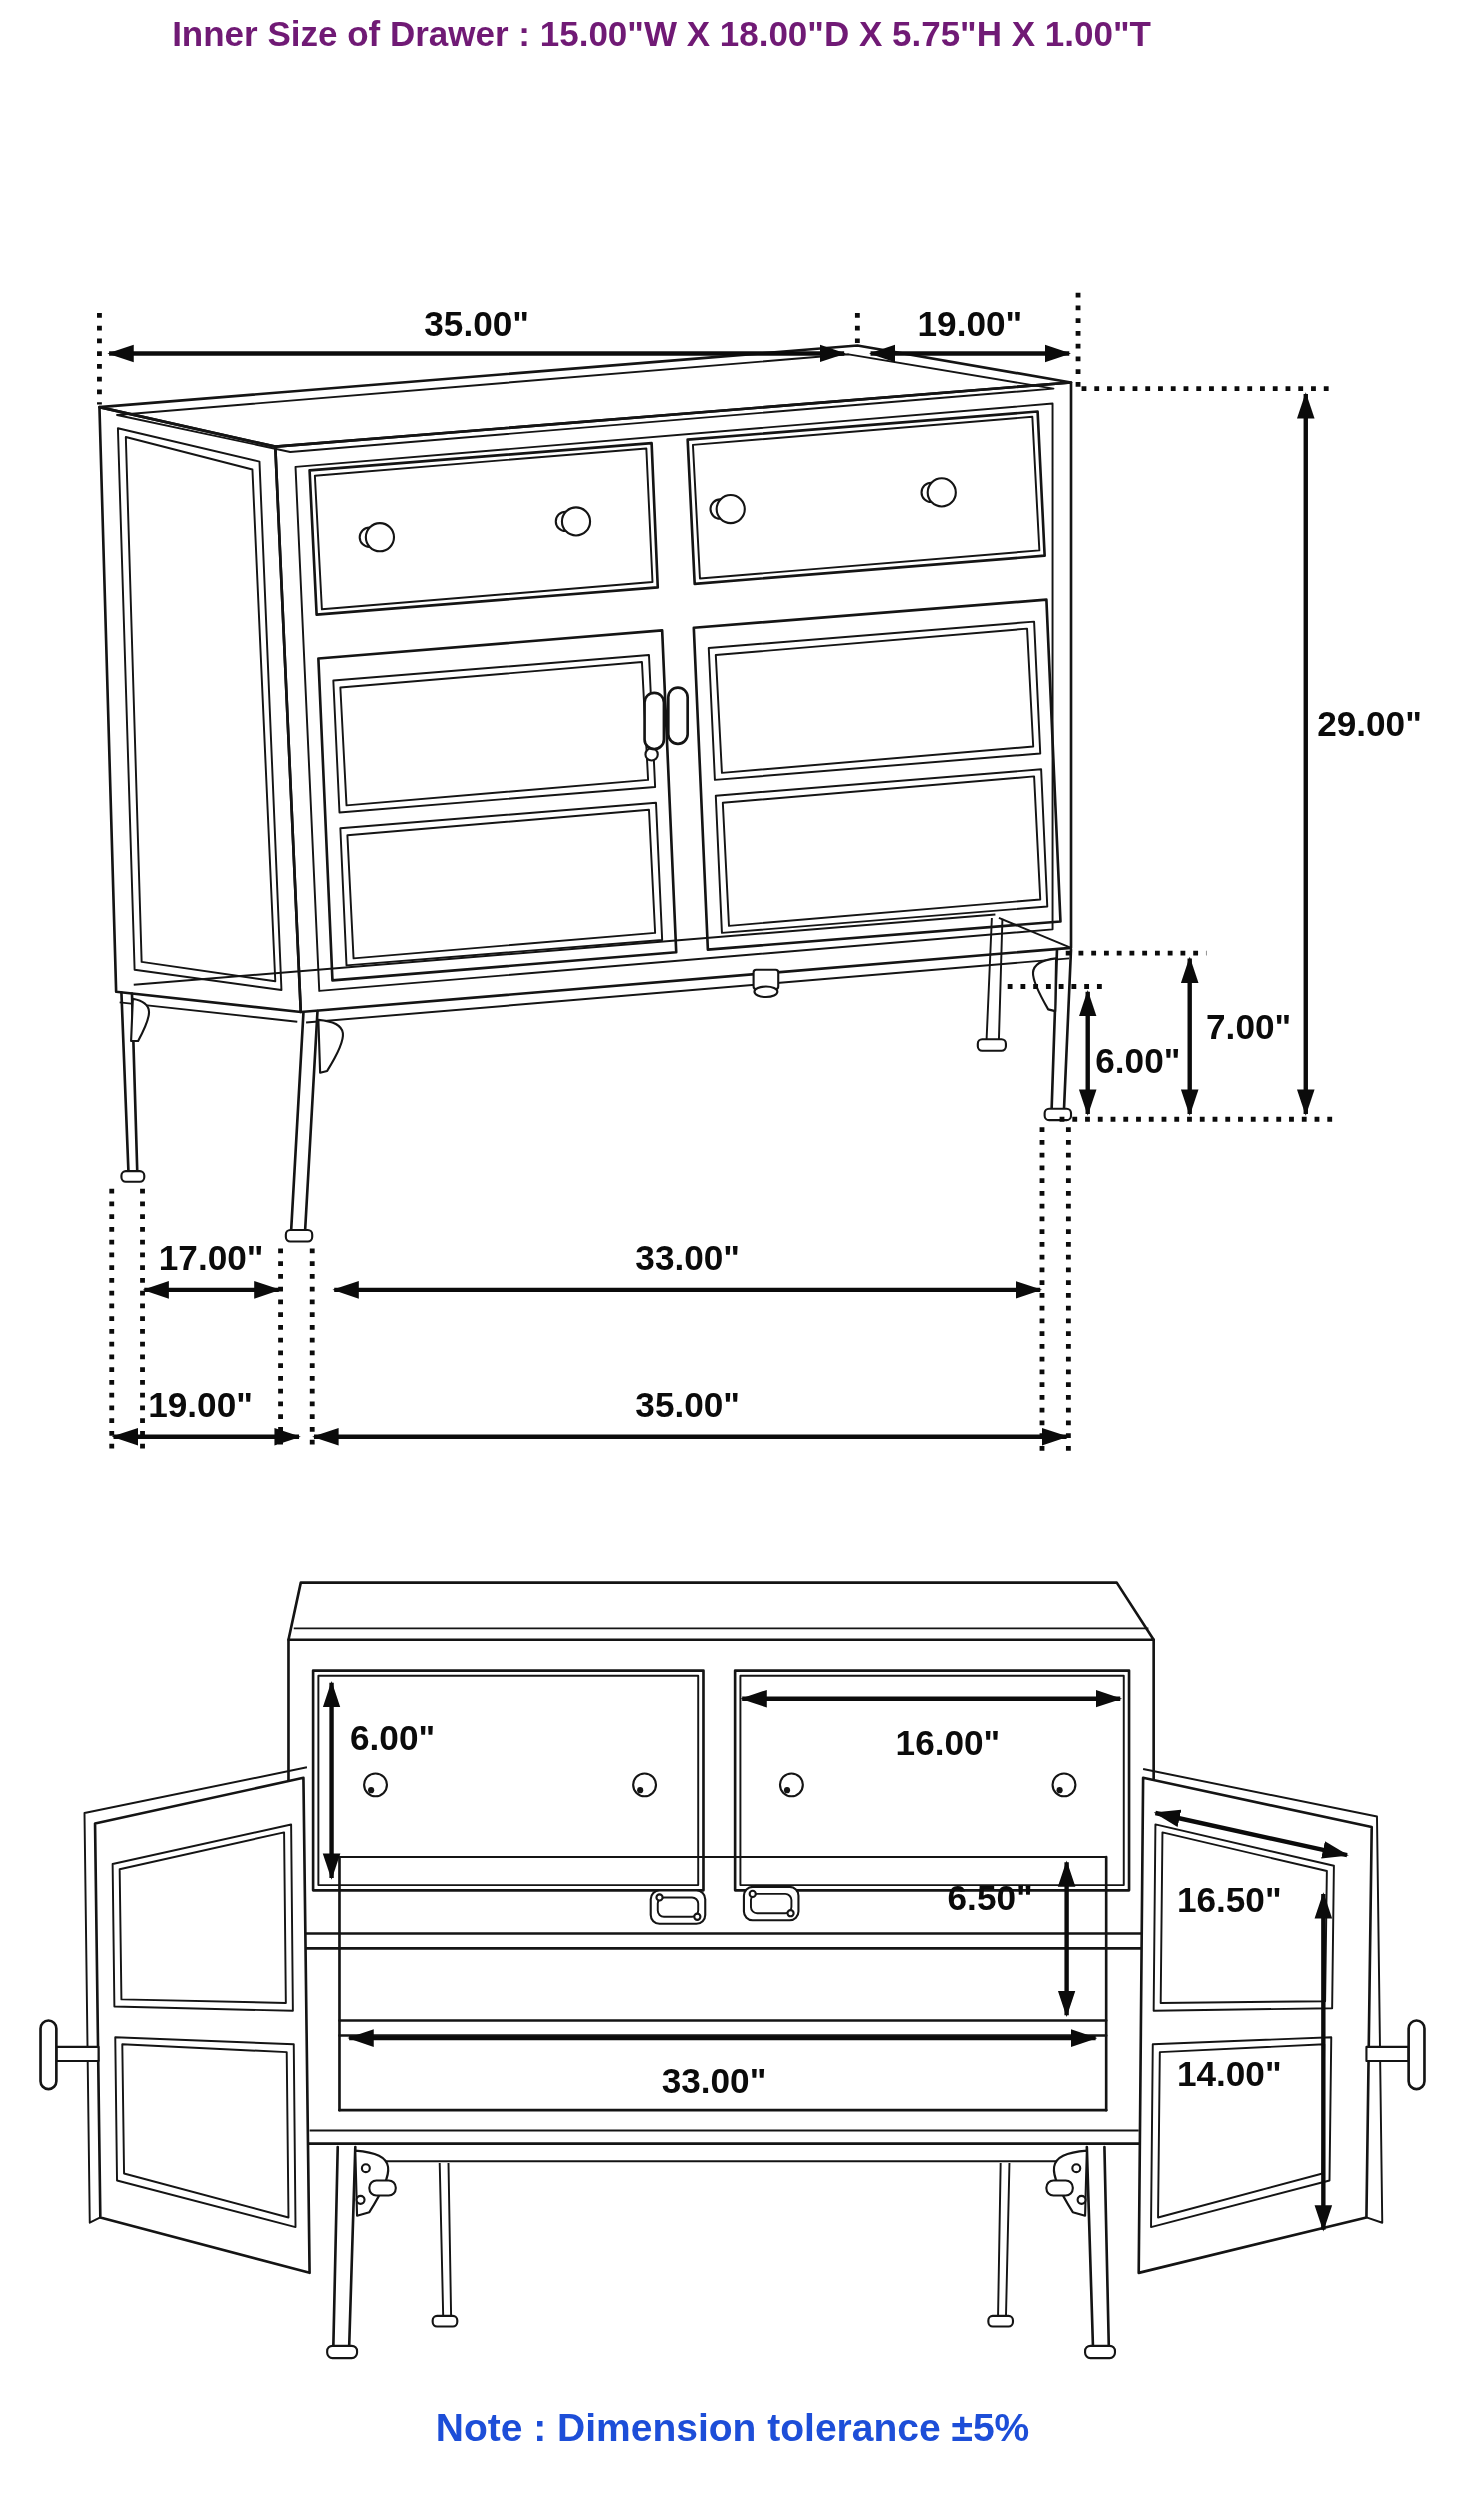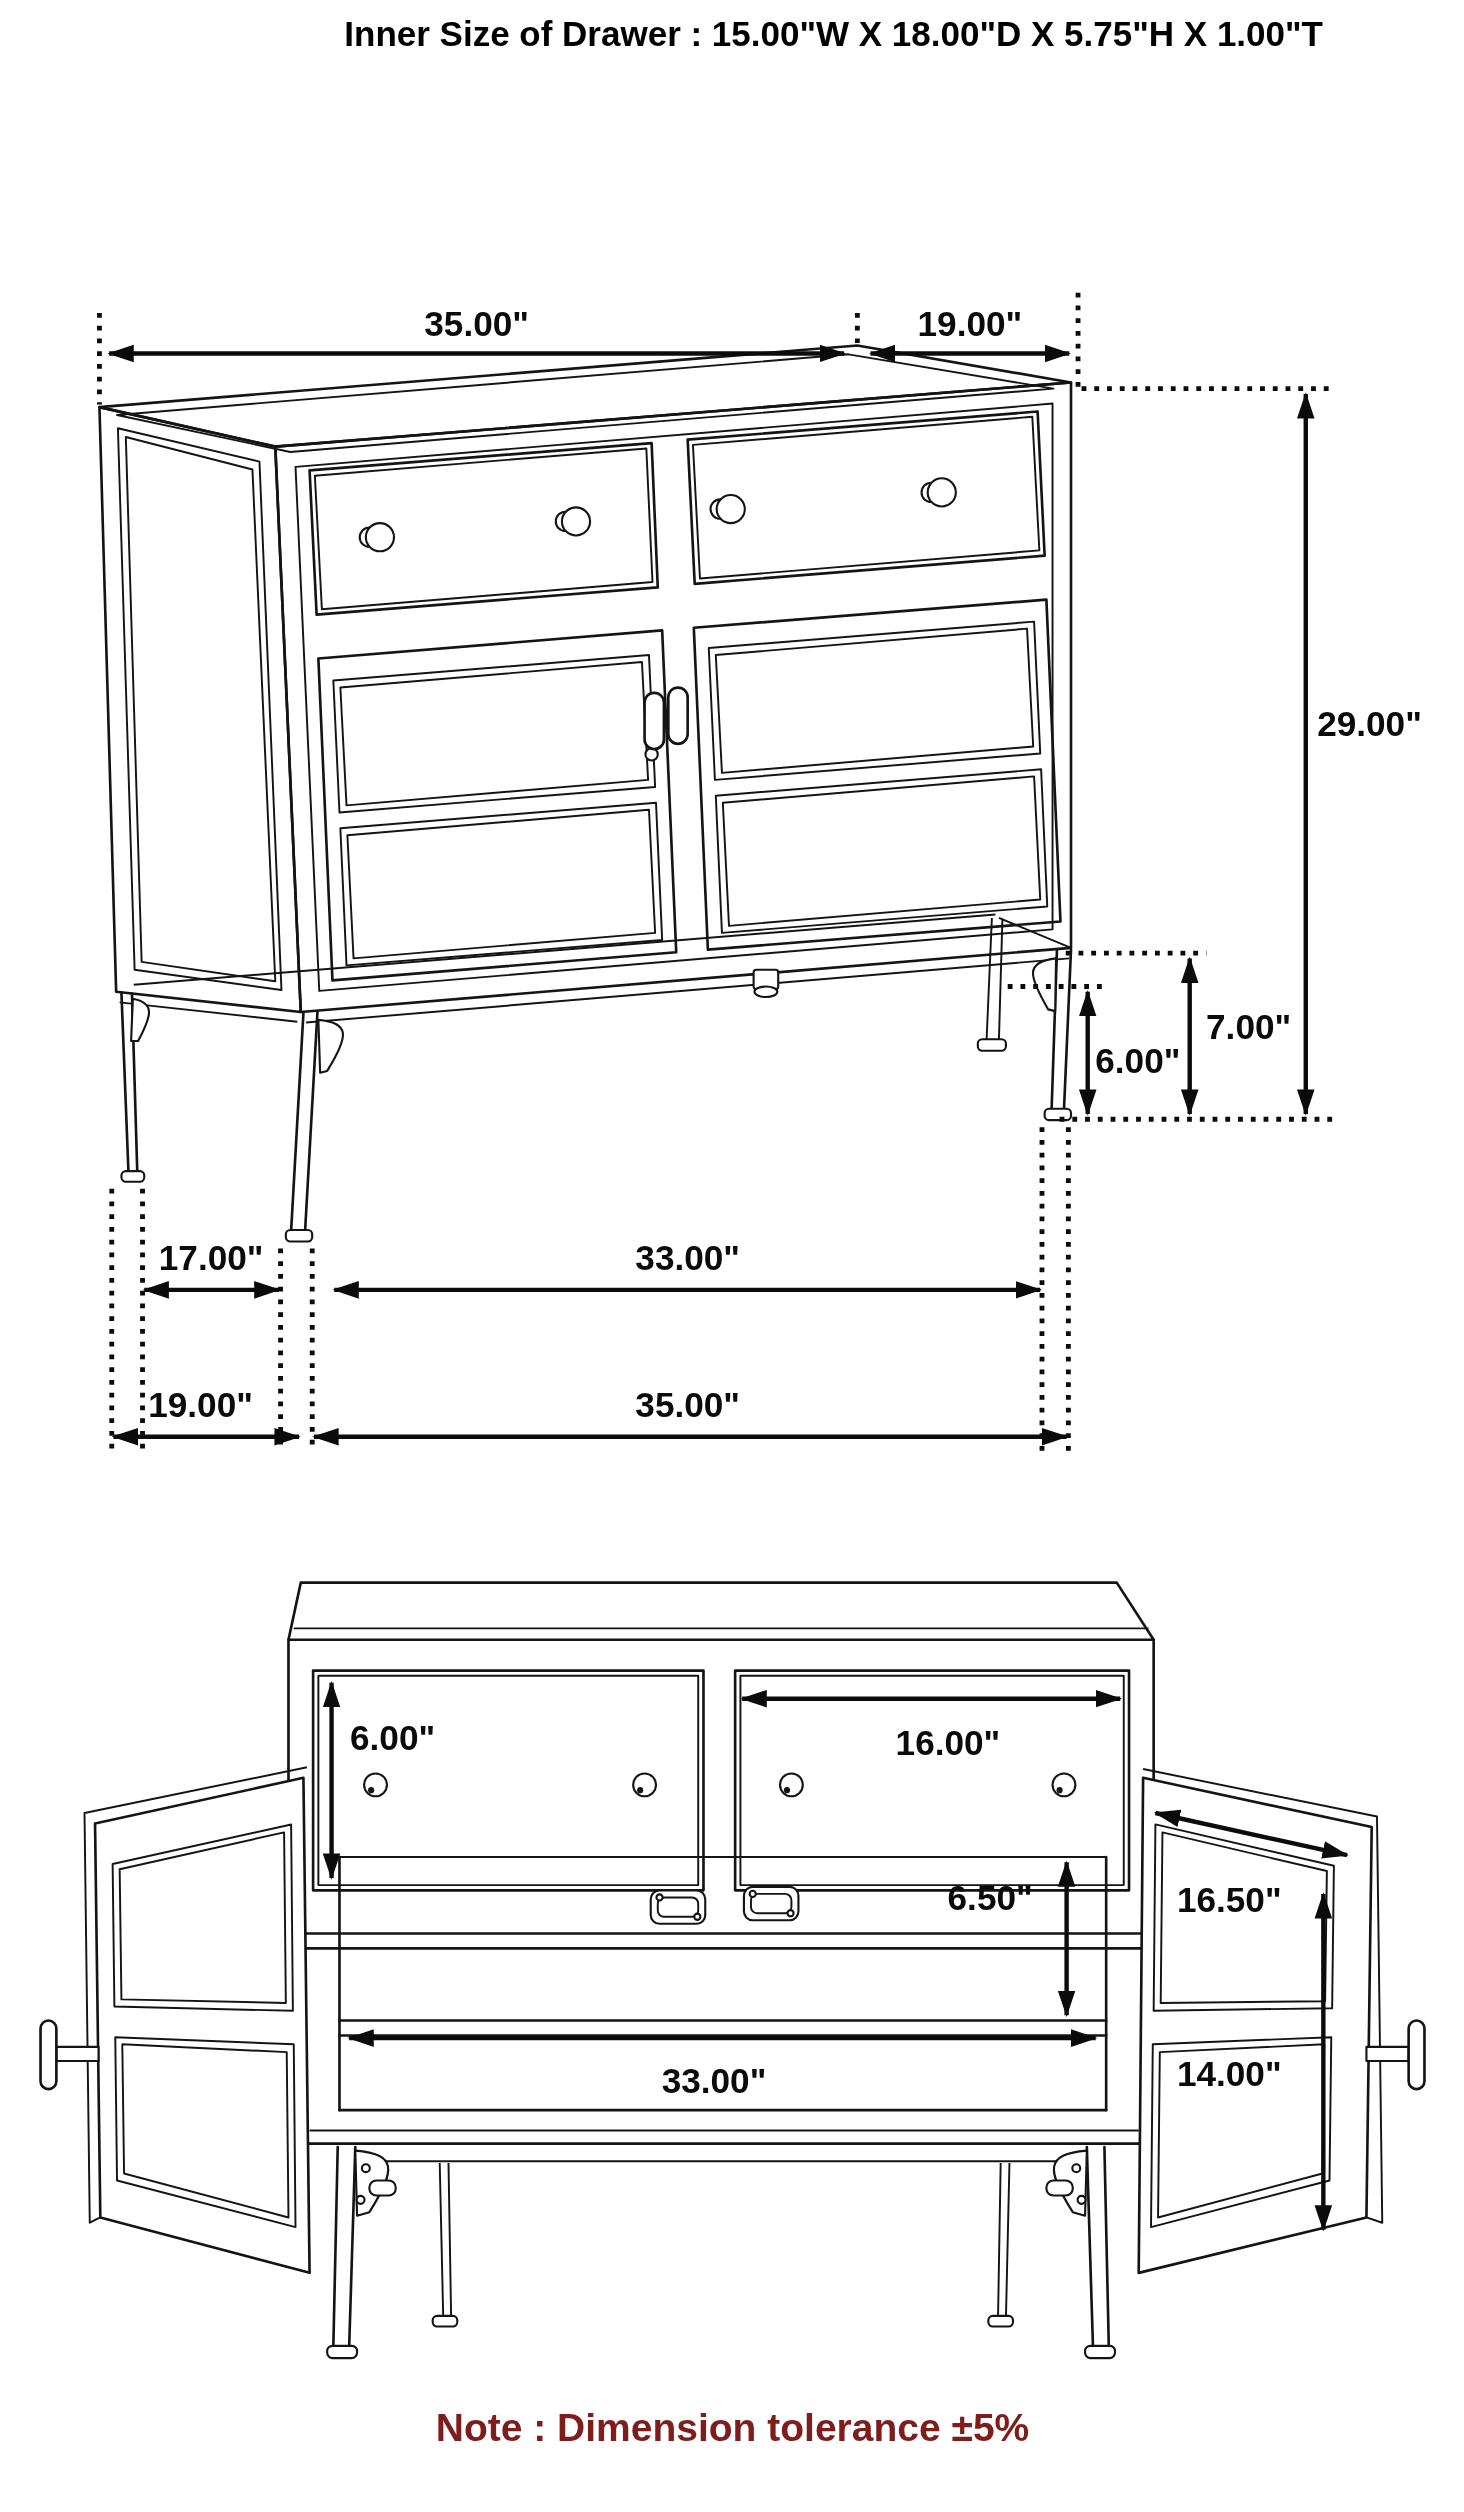--- a/index.html
+++ b/index.html
@@ -1,20 +1,20 @@
 <!DOCTYPE html>
 <html style="font-size:14px"><head>
 <meta charset="utf-8">
 <style>
   html,body{margin:0;padding:0;background:#fff;}
   body{width:1465px;height:2512px;position:relative;font-family:"Liberation Sans",sans-serif;}
-  .title{position:absolute;top:14px;left:0;width:1323px;text-align:right;
-         font-size:35px;font-weight:bold;color:#000000;letter-spacing:0px;}
+  .title{position:absolute;top:14px;left:0;width:1323px;text-align:center;
+         font-size:35px;font-weight:bold;color:#701a75;letter-spacing:0px;}
   .note{position:absolute;top:2406px;left:0;width:1465px;text-align:center;
-        font-size:39px;font-weight:bold;color:#7f1d1d;}
+        font-size:39px;font-weight:bold;color:#1d4ed8;}
   svg{position:absolute;top:0;left:0;}
   .ln{stroke:#141414;stroke-width:3;fill:none;stroke-linejoin:round;stroke-linecap:round;}
   .ln2{stroke:#141414;stroke-width:2.2;fill:none;stroke-linejoin:round;}
   .wht{stroke:#141414;stroke-width:3;fill:#ffffff;stroke-linejoin:round;}
   .wht2{stroke:#141414;stroke-width:2.4;fill:#ffffff;stroke-linejoin:round;}
   .dim{stroke:#0b0b0b;stroke-width:5;fill:none;}
   .dot{stroke:#0b0b0b;stroke-width:5.5;fill:none;stroke-dasharray:5.5 9;stroke-linecap:butt;}
   .lbl{font-family:"Liberation Sans",sans-serif;font-size:40px;font-weight:bold;fill:#0b0b0b;}
 </style>
 </head>

